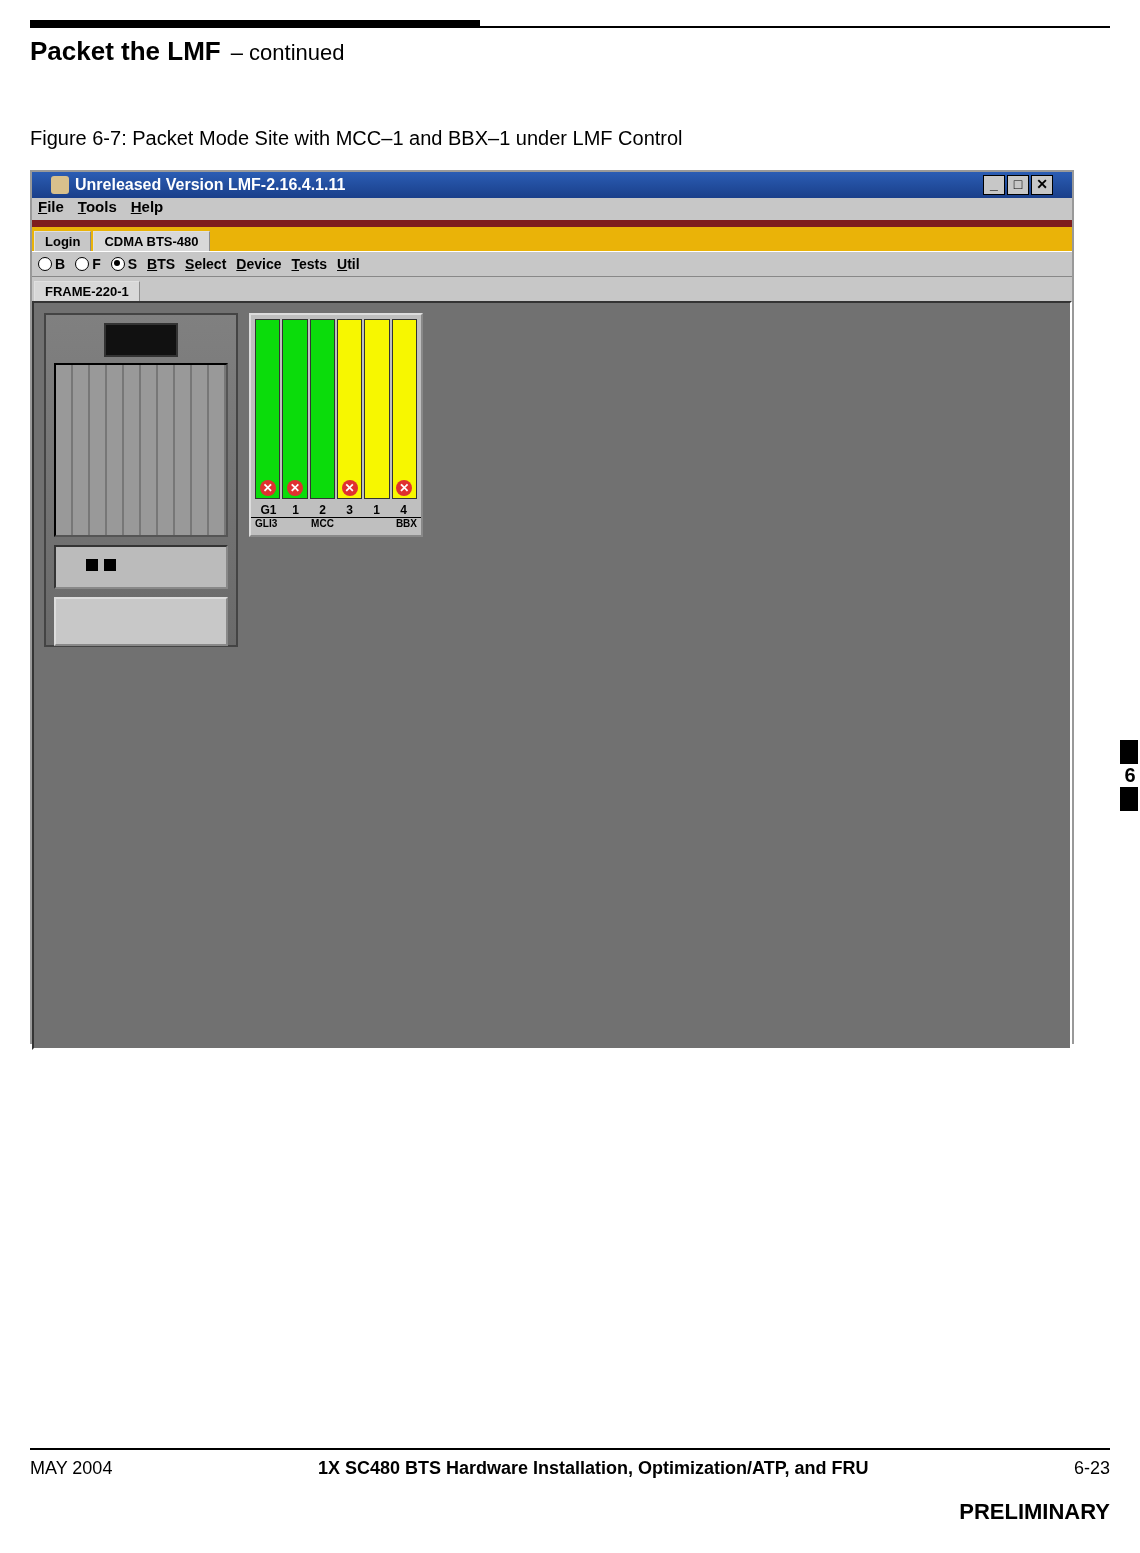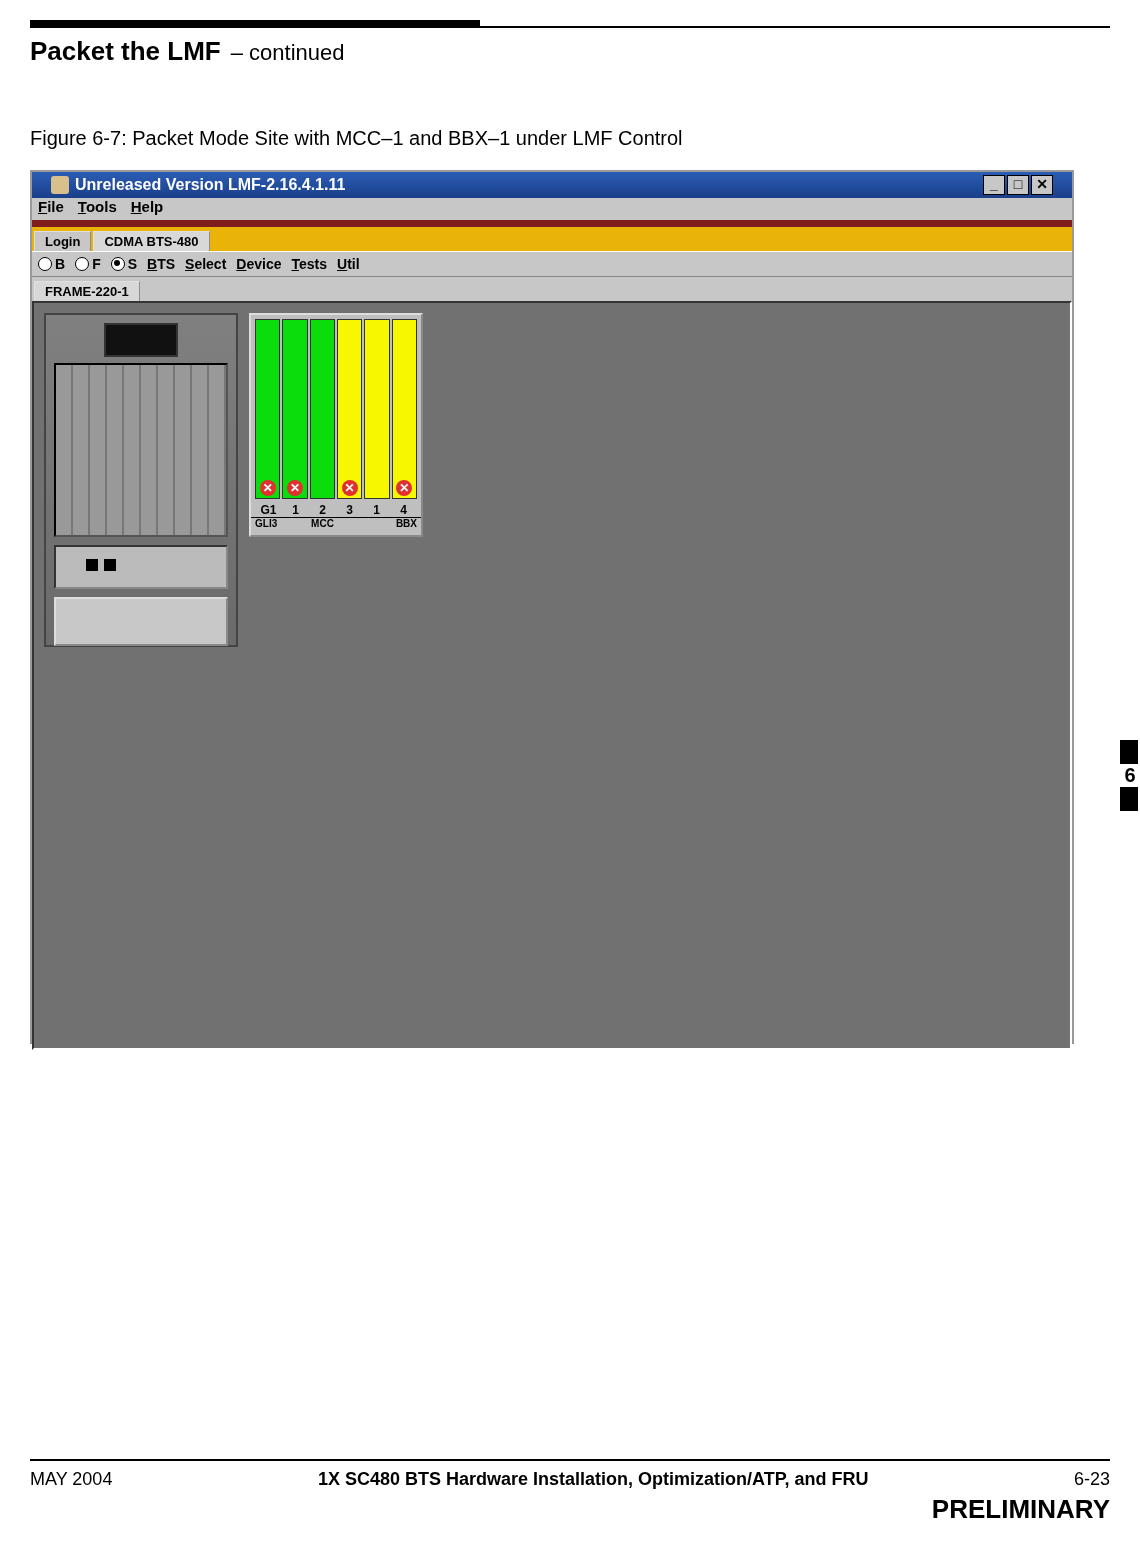--- a/index.html
+++ b/index.html
@@ -286,23 +286,23 @@
   }
   .footer-rule { border-top: 2px solid #000; margin-bottom: 8px;}
   .footer-row {
     display: flex;
     justify-content: space-between;
     font-size: 18px;
   }
   .footer-mid { font-weight: bold; text-align: center; }
   .prelim {
     text-align: right;
-    font-size: 26px;
-    font-weight: bold;
-    margin-top: 4px;
+    font-size: 22px;
+    font-weight: bold;
+    margin-top: 20px;
   }
 </style>
 </head>
 <body>
 
 <div class="page">
   <div class="hrule-thick"></div>
   <div class="hrule"></div>
 
   <div class="heading-line">

